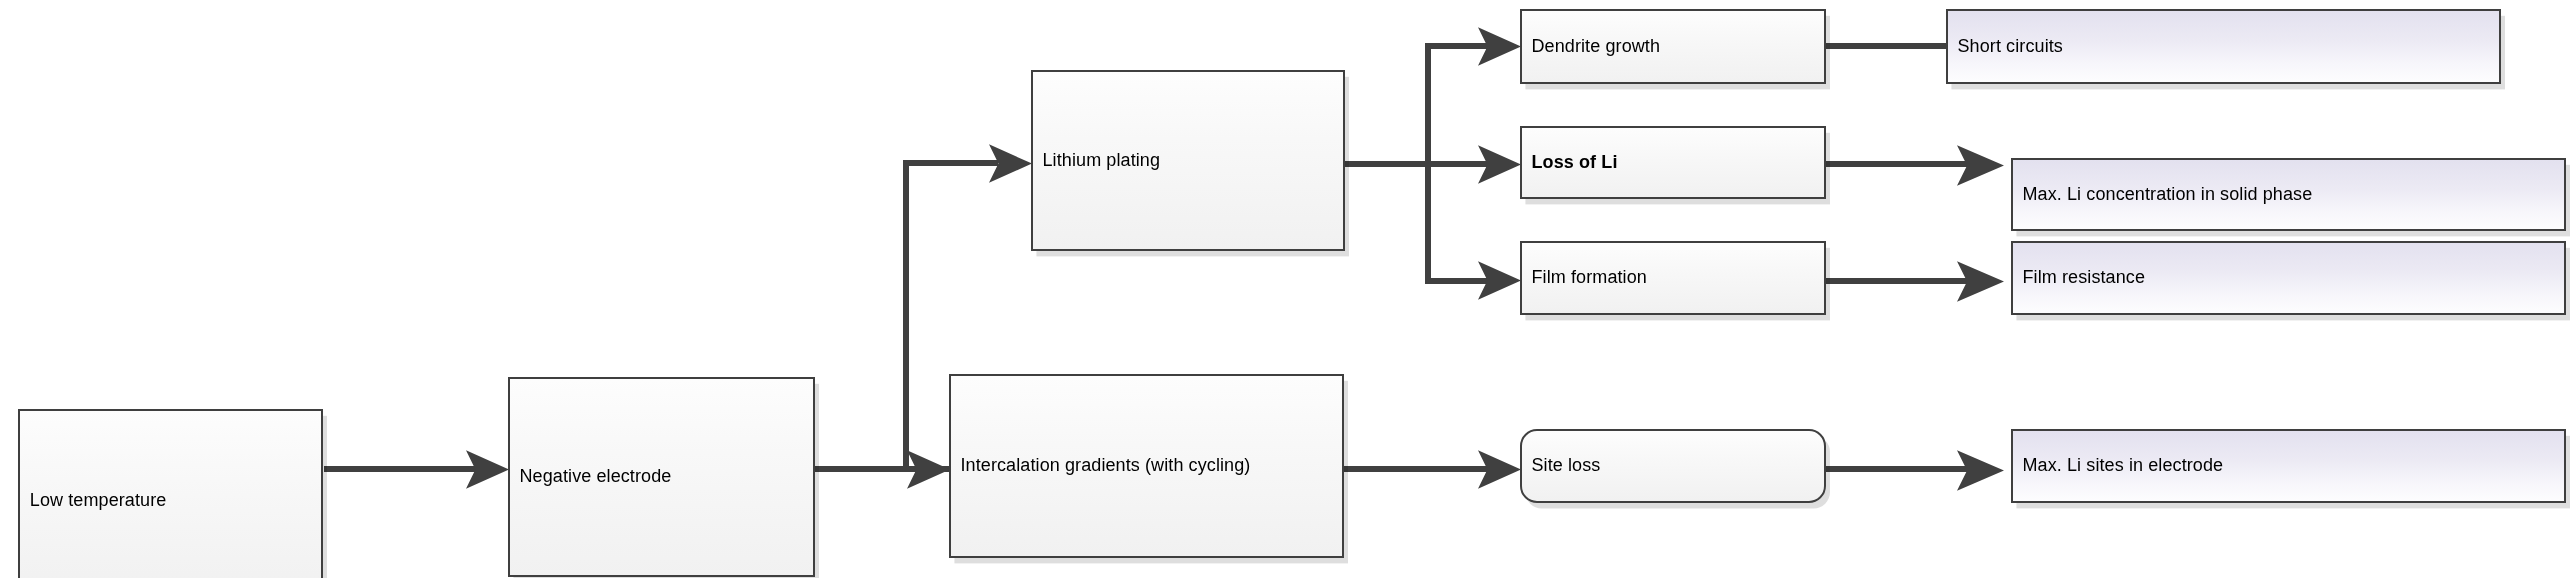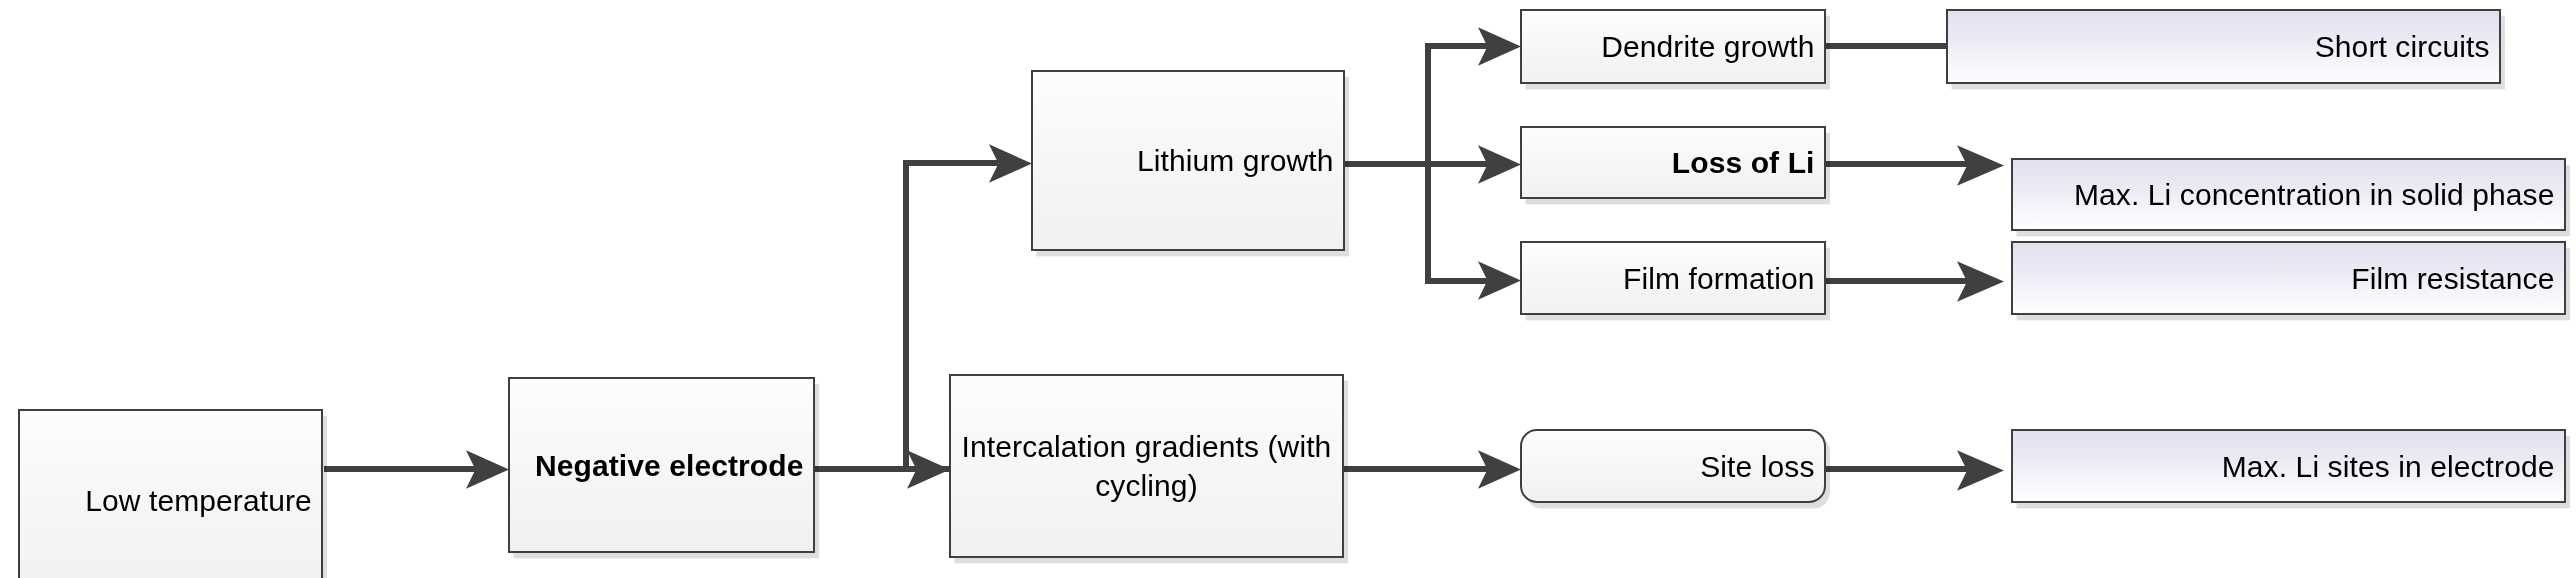--- a/index.html
+++ b/index.html
@@ -14,24 +14,24 @@
     overflow:hidden;
   }
 
   
   .node{
     position:absolute;
     box-sizing:border-box;
     border:2px solid #3f3f3f;
     display:flex;
     align-items:center;
-    justify-content:flex-end;
+    justify-content:flex-start;
     text-align:center;
     color:#000000;
-    font-size:30px;
+    font-size:18px;
     line-height:1.30;
     letter-spacing:0.1px;
     padding:2.7px 9.5px;
     background:linear-gradient(to bottom,#fdfdfd 0%,#f8f8f8 38%,#f1f1f1 100%);
     box-shadow:4.7px 6.1px 0 -0.7px rgba(0,0,0,0.13);
     z-index:3;
   }
   
   .node.accent{
     background:linear-gradient(to bottom,#e3e1ef 0%,#eceaf4 42%,#f7f6fb 75%,#fdfdfe 100%);
@@ -137,26 +137,26 @@
   <div class="arrowhead" style="left:1957px;top:450px;">
     <svg width="47" height="41" viewBox="0 0 70 60">
         <path d="M0,0 L70,30 L0,60 L15,30 Z" fill="#404040"></path>
       </svg>
   </div>
 
   <div class="node" style="left:18.3px;top:377px;width:305px;height:183px;margin-top:32px;">
     <span class="label">Low temperature</span>
   </div>
 
-  <div class="node" style="left:508px;top:377px;width:307px;height:176px;font-weight:bold;">
+  <div class="node" style="left:508px;top:377px;width:307px;height:200px;">
     <span class="label">Negative electrode</span>
   </div>
 
   <div class="node" style="left:1031px;top:70px;width:314px;height:181px;">
-    <span class="label">Lithium growth</span>
+    <span class="label">Lithium plating</span>
   </div>
 
   <div class="node" style="left:949px;top:374px;width:395px;height:184px;">
     <span class="label">Intercalation gradients (with cycling)</span>
   </div>
 
   <div class="node" style="left:1520px;top:8.8px;width:306px;height:75px;">
     <span class="label">Dendrite growth</span>
   </div>
 

